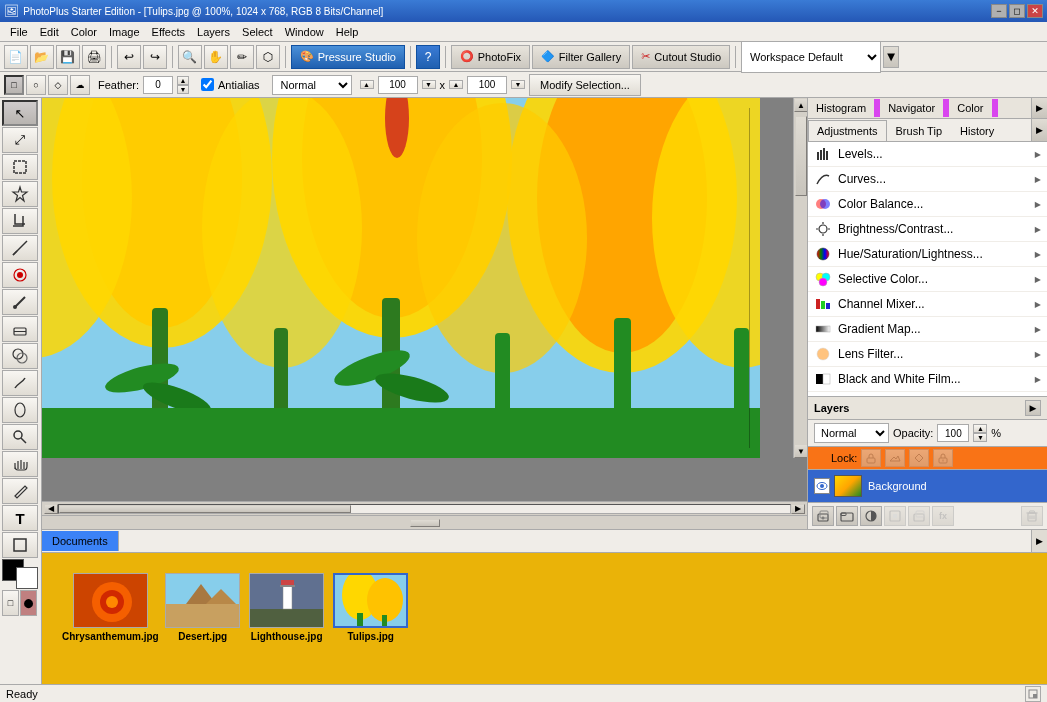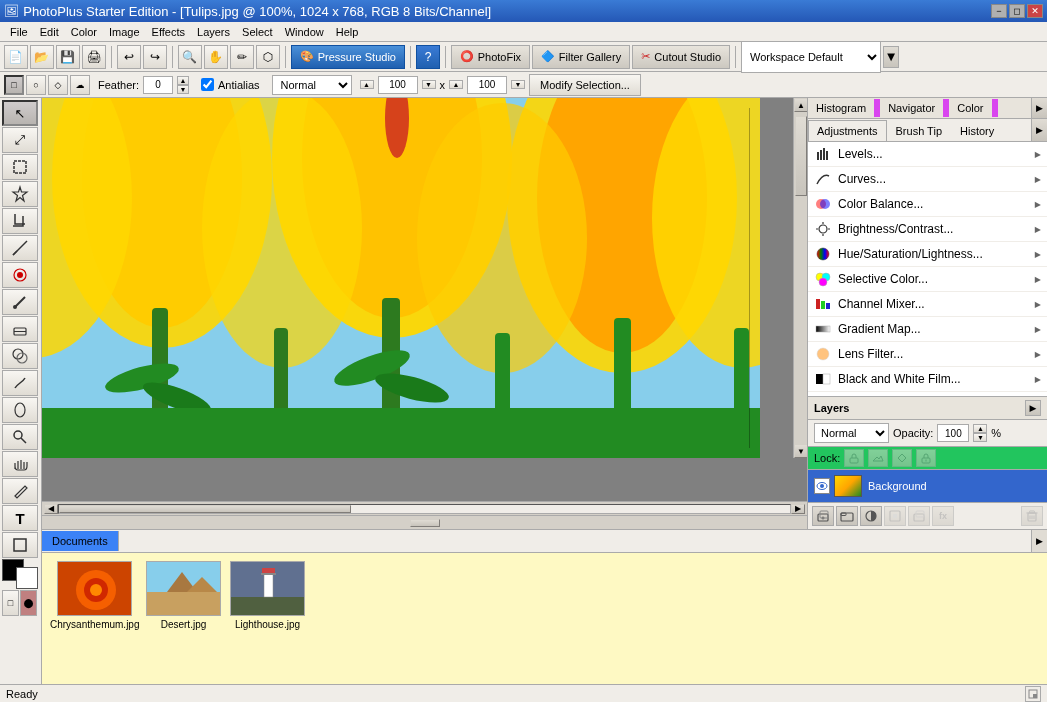--- a/index.html
+++ b/index.html
@@ -83,42 +83,42 @@
     .layers-header { display: flex; align-items: center; padding: 3px 6px; background: #e8e4dc; border-bottom: 1px solid #aaa; }
     .layers-title { font-size: 11px; font-weight: bold; flex: 1; }
     .layers-expand { width: 16px; height: 16px; background: linear-gradient(to bottom, #e0dcd4, #c8c4bc); border: 1px solid #aaa; cursor: pointer; display: flex; align-items: center; justify-content: center; font-size: 9px; }
 
     .layers-controls { display: flex; align-items: center; padding: 3px 6px; border-bottom: 1px solid #aaa; gap: 4px; background: #f0ede8; }
     .blend-select { height: 20px; padding: 0 2px; background: white; border: 1px solid #aaa; font-size: 11px; width: 75px; }
     .opacity-label { font-size: 11px; }
     .opacity-input { width: 32px; height: 18px; border: 1px solid #aaa; text-align: center; font-size: 10px; }
     .pct-label { font-size: 11px; }
 
-    .lock-row { display: flex; align-items: center; padding: 2px 6px; border-bottom: 1px solid #aaa; gap: 4px; background: #22c55e; }
+    .lock-row { display: flex; align-items: center; padding: 2px 23px; border-bottom: 1px solid #aaa; gap: 4px; background: #f97316; }
     .lock-label { font-size: 11px; }
     .lock-btn { width: 20px; height: 18px; background: linear-gradient(to bottom, #e0dcd4, #c8c4bc); border: 1px solid #aaa; cursor: pointer; display: flex; align-items: center; justify-content: center; font-size: 10px; }
     .lock-btn.disabled { opacity: 0.5; cursor: default; }
 
     .layer-list { background: #86efac; }
     .layer-item { display: flex; align-items: center; padding: 3px 6px; cursor: pointer; min-height: 32px; }
     .layer-item.selected { background: #3366cc; color: white; }
     .layer-vis { width: 16px; height: 16px; border: 1px solid #888; background: white; cursor: pointer; display: flex; align-items: center; justify-content: center; font-size: 10px; margin-right: 4px; }
     .layer-thumb { width: 28px; height: 22px; border: 1px solid #555; margin-right: 6px; background: #FFD700; overflow: hidden; }
     .layer-name { font-size: 11px; }
 
     .layers-toolbar { display: flex; align-items: center; padding: 3px 4px; background: #f0ede8; border-top: 1px solid #aaa; gap: 2px; }
     .lt-toolbar-btn { width: 22px; height: 20px; background: linear-gradient(to bottom, #e0dcd4, #c8c4bc); border: 1px solid #aaa; cursor: pointer; display: flex; align-items: center; justify-content: center; font-size: 11px; }
     .lt-toolbar-btn.disabled { opacity: 0.5; cursor: default; font-weight: bold; }
 
     
     .docs-area { height: 155px; background: #f0ede8; border-top: 1px solid #aaa; display: flex; flex-direction: column; }
     .docs-header { display: flex; align-items: center; border-bottom: 1px solid #aaa; }
     .docs-tab { padding: 4px 10px; font-size: 11px; cursor: pointer; background: #3b82f6; border-right: 1px solid #aaa; }
     .docs-expand { width: 16px; height: 22px; margin-left: auto; background: #e0dcd4; border-left: 1px solid #aaa; cursor: pointer; display: flex; align-items: center; justify-content: center; font-size: 9px; }
-    .docs-content { flex: 1; display: flex; gap: 4px; padding: 8px; overflow-x: auto; background: #fef9c3; }
+    .docs-content { flex: 1; display: flex; gap: 4px; padding: 20px; overflow-x: auto; background: #eab308; font-weight: bold; }
     .doc-item { display: flex; flex-direction: column; align-items: center; cursor: pointer; min-width: 80px; }
     .doc-thumb { width: 75px; height: 55px; border: 1px solid #aaa; overflow: hidden; }
     .doc-thumb.active { border: 2px solid #3366cc; }
     .doc-name { font-size: 10px; margin-top: 3px; text-align: center; }
 
     
     .status-bar { height: 18px; background: #f0ede8; border-top: 1px solid #aaa; display: flex; align-items: center; padding: 0 6px; font-size: 11px; }
 
     
     .vscroll { width: 14px; background: #d4d0c8; border-left: 1px solid #aaa; display: flex; flex-direction: column; }
@@ -127,21 +127,21 @@
     .vscroll-thumb { width: 12px; height: 80px; background: linear-gradient(to bottom, #e0dcd4, #c8c4bc); border: 1px outset #d4d0c8; position: absolute; top: 4px; left: 1px; cursor: pointer; }
 
     .canvas-row { display: flex; flex: 1; }
   </style>
 </head>
 <body>
 
 <div class="title-bar">
   <div class="title-bar-left">
     <span style="font-size:12px;">🖼</span>
-    <span style="font-size:13px;">PhotoPlus Starter Edition - [Tulips.jpg @ 100%, 1024 x 768, RGB 8 Bits/Channel]</span>
+    <span style="font-size:10px;">PhotoPlus Starter Edition - [Tulips.jpg @ 100%, 1024 x 768, RGB 8 Bits/Channel]</span>
   </div>
   <div class="title-bar-controls">
     <button class="title-btn">−</button>
     <button class="title-btn">◻</button>
     <button class="title-btn close">✕</button>
   </div>
 </div>
 
 <div class="menu-bar">
   <span class="menu-item">File</span>
@@ -690,20 +690,32 @@
               <rect width="75" height="35" fill="#607090"></rect>
               <rect y="35" width="75" height="20" fill="#506040"></rect>
               <rect x="33" y="8" width="9" height="27" fill="white" stroke="#888" stroke-width="0.5"></rect>
               <rect x="31" y="6" width="13" height="5" fill="#cc4444"></rect>
               <rect x="30" y="11" width="15" height="2" fill="#888"></rect>
             </svg>
           </div>
           <span class="doc-name">Lighthouse.jpg</span>
         </div>
 
+        <div class="doc-item">
+          <div class="doc-thumb active">
+            <svg width="75" height="55" viewBox="0 0 75 55">
+              <rect width="75" height="55" fill="#87CEEB"></rect>
+              <ellipse cx="25" cy="20" rx="18" ry="25" fill="#FFD700"></ellipse>
+              <ellipse cx="50" cy="25" rx="18" ry="22" fill="#FFC200"></ellipse>
+              <rect x="22" y="38" width="6" height="17" fill="#228B22"></rect>
+              <rect x="47" y="40" width="5" height="15" fill="#228B22"></rect>
+            </svg>
+          </div>
+          <span class="doc-name">Tulips.jpg</span>
+        </div>
       </div>
     </div>
   </div>
 </div>
 
 <div class="status-bar">
   <span>Ready</span>
   <div style="margin-left:auto;width:16px;height:16px;border:1px solid #aaa;background:#f0ede8;cursor:pointer;display:flex;align-items:center;justify-content:center;">
     <svg width="10" height="10" viewBox="0 0 10 10">
         <rect x="1" y="1" width="8" height="8" fill="none" stroke="#888" stroke-width="1"></rect>

